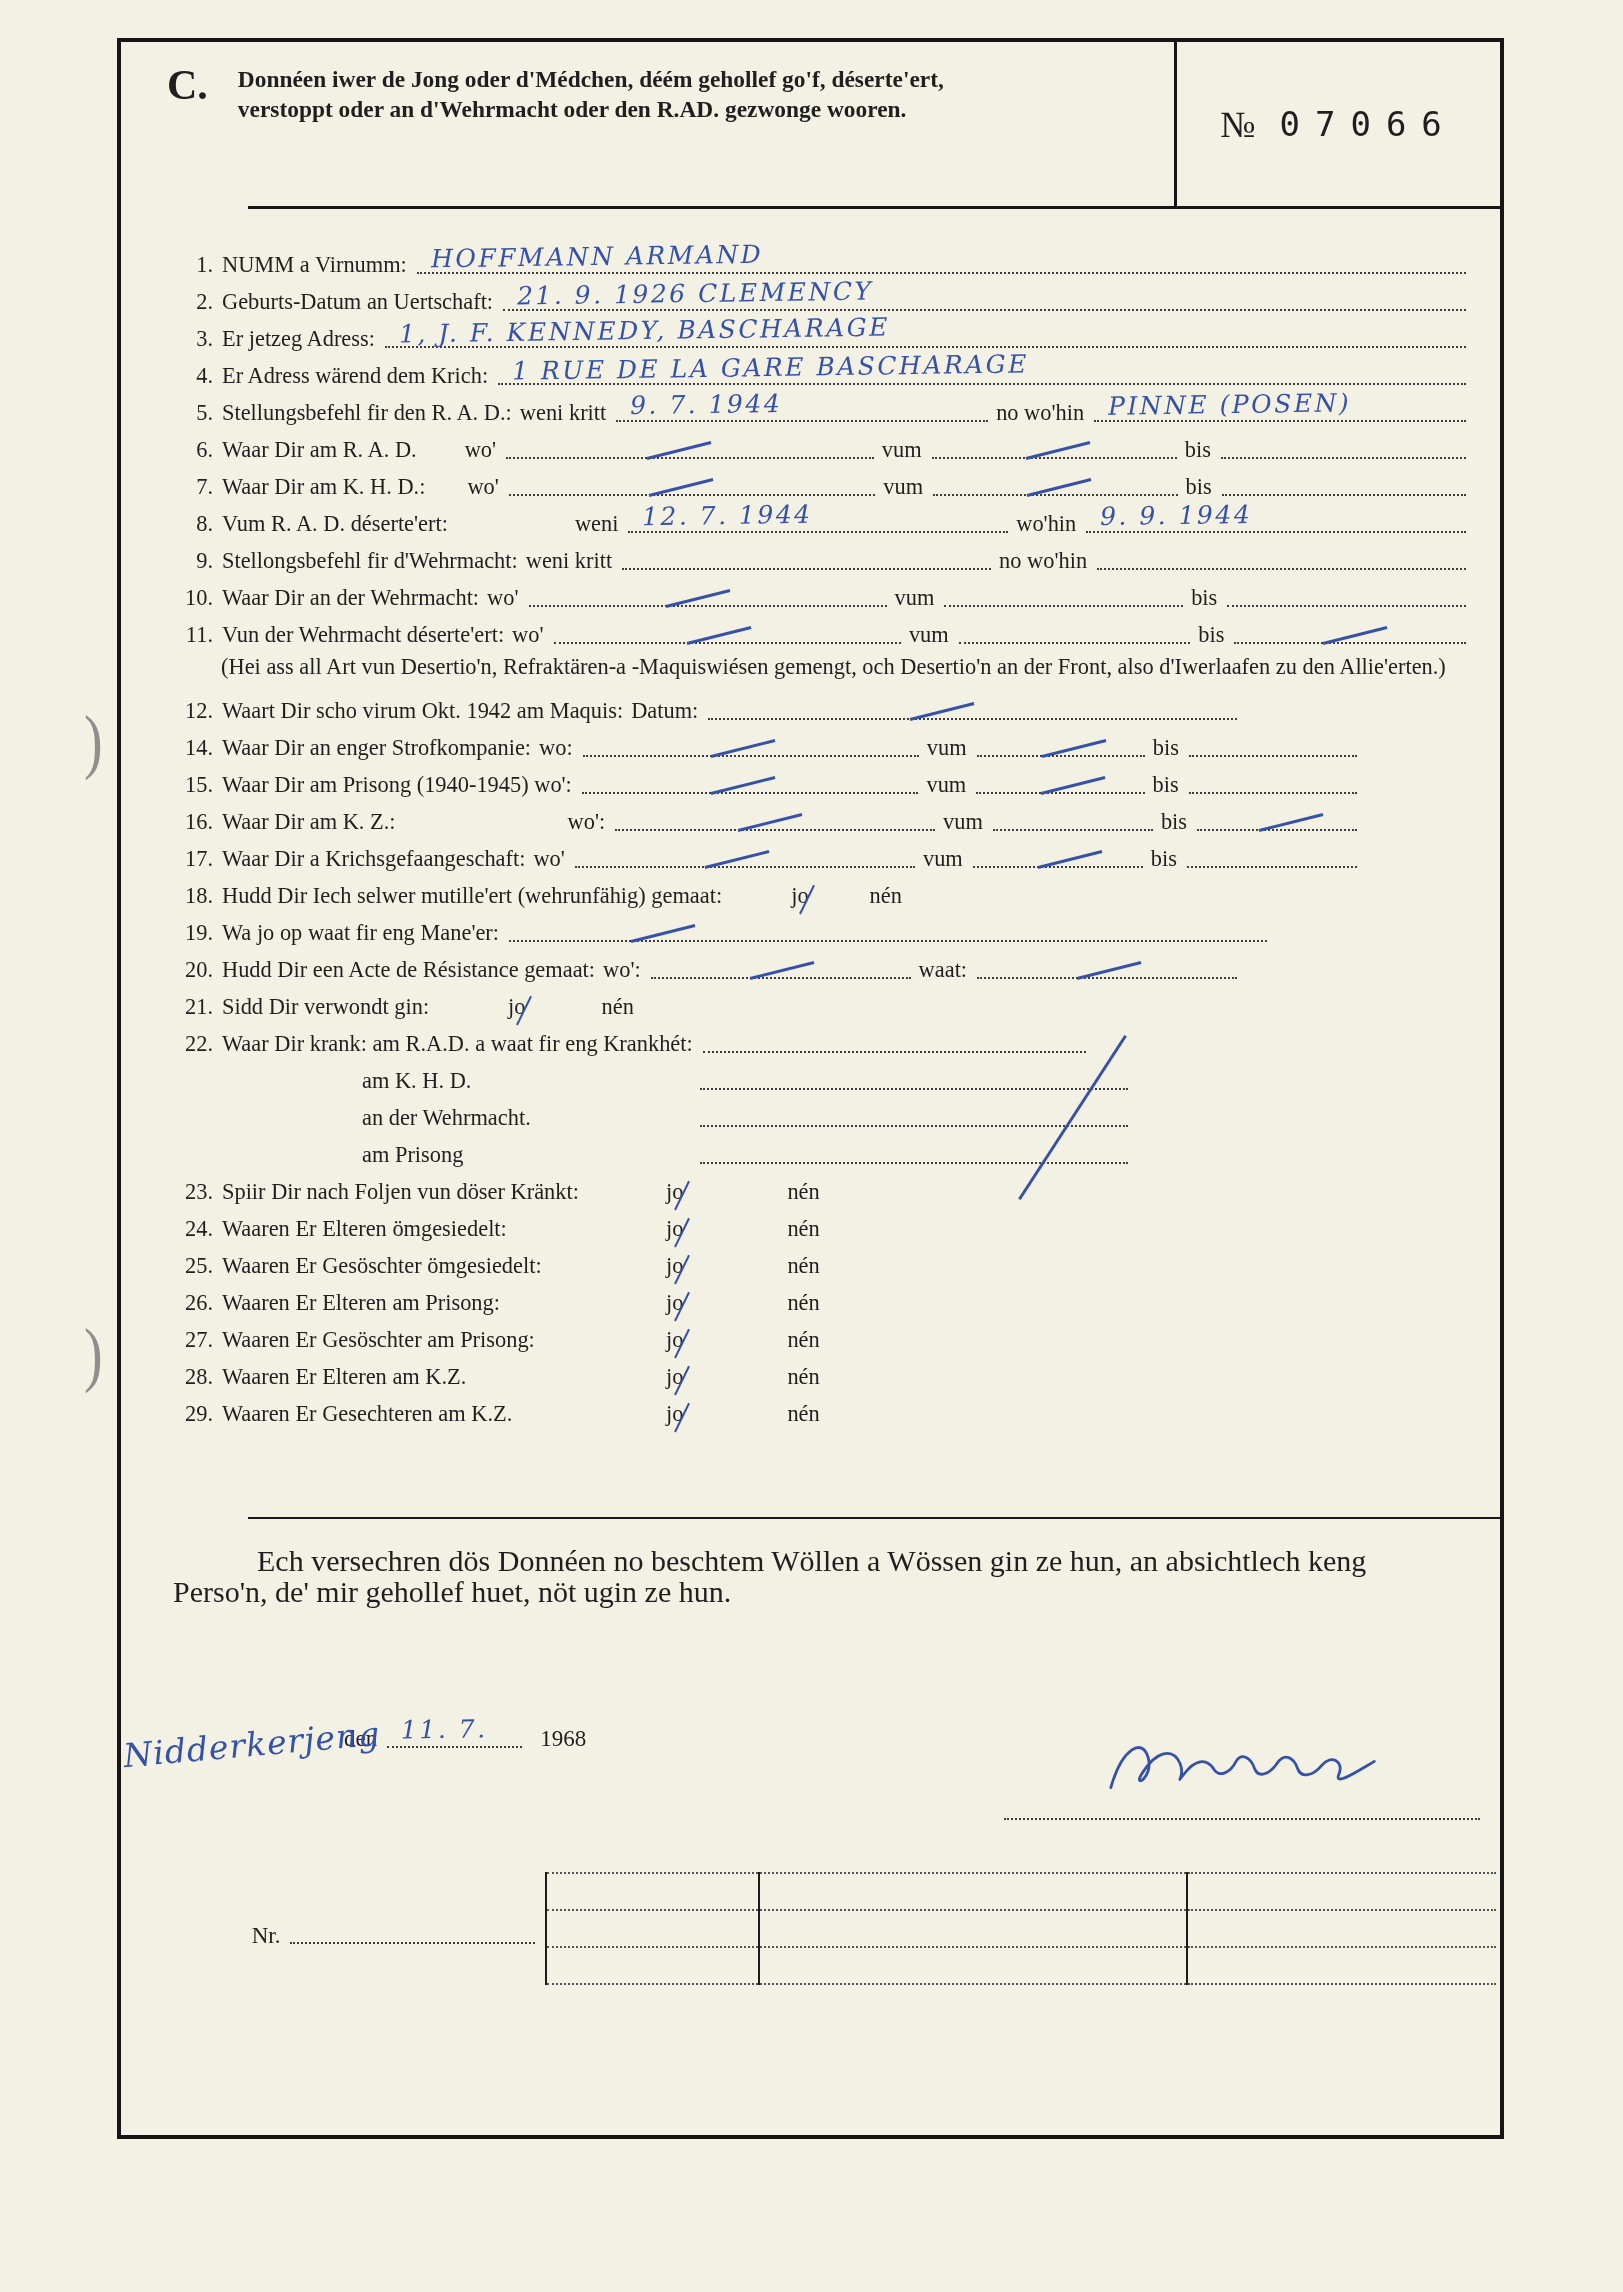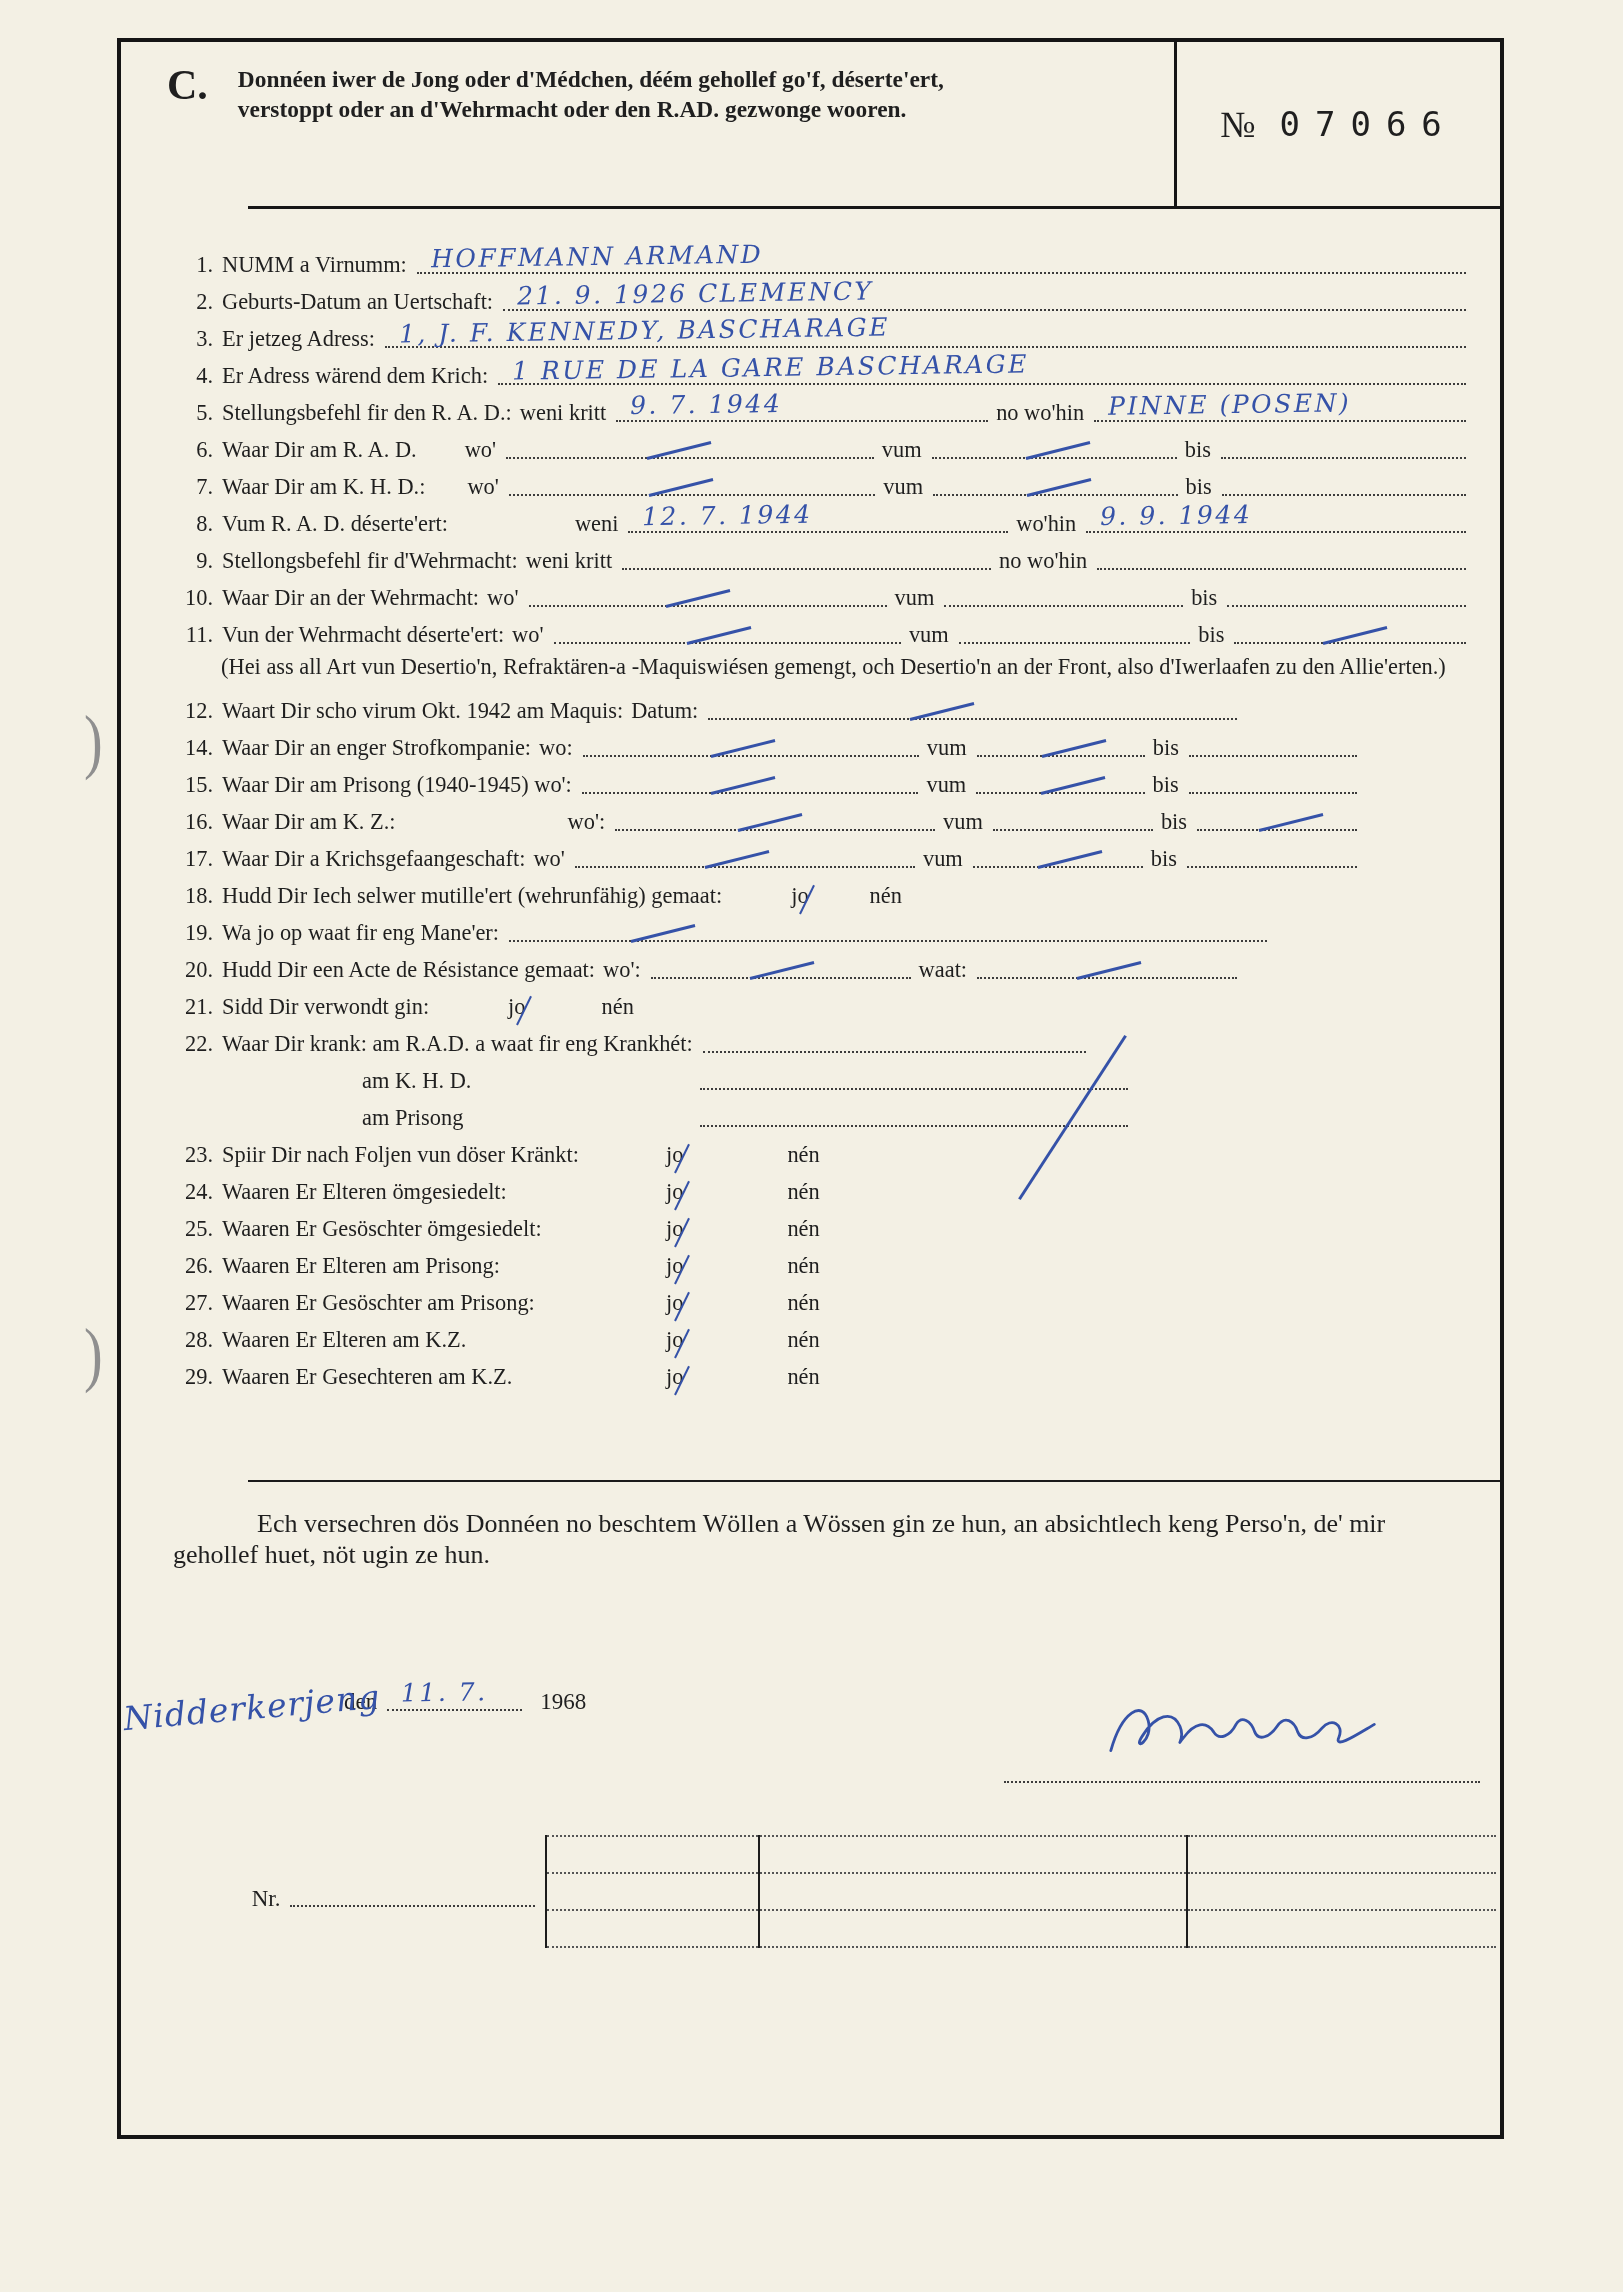--- a/index.html
+++ b/index.html
@@ -69,21 +69,21 @@
   .note { padding: 2px 30px 8px 100px; font-size: 22.4px; line-height: 29px; }
 
   .krank { position: relative; }
   .krlbl { width: 328px; }
   .big-slash {
     position: absolute; left: 950px; top: -2px; height: 195px;
     border-left: 3px solid #3552a8; transform: rotate(33deg);
   }
 
   .sep-rule { border-top: 2.5px solid #1a1a1a; margin: 88px 0 0 127px; }
-  .decl { margin: 26px 40px 10px 52px; text-indent: 84px; font-size: 26px; line-height: 31px; }
+  .decl { margin: 26px 40px 10px 52px; text-indent: 84px; font-size: 30px; line-height: 31px; }
 
   .sigline { position: relative; margin-top: 103px; height: 44px; display: flex; align-items: flex-end; font-size: 23px; }
   .place { position: absolute; left: 2px; bottom: -10px; font-size: 33px; letter-spacing: 1px; transform: rotate(-5deg); white-space: nowrap; }
   .den  { margin-left: 223px; padding-bottom: 2px; margin-right: 8px; }
   .date-dots { width: 135px; flex: none; }
   .year { margin-left: 10px; padding-bottom: 2px; }
 
   .sig-right { position: relative; width: 476px; margin: -34px 20px 0 auto; height: 100px; }
   .scribble { position: absolute; left: 90px; bottom: 6px; }
   .sig-dots { position: absolute; left: 0; right: 0; bottom: 0; border-bottom: 2.5px dotted #3c3c3c; }
@@ -353,20 +353,26 @@
             <span class="sp" style="flex: 1 1 auto;"></span>
           </div>
           <div class="row">
             <span class="sp" style="width: 191px;"></span>
             <span class="lbl krlbl">am K. H. D.</span>
             <span class="dseg" style="width: 428px; flex: 0 0 auto;"></span>
             <span class="sp" style="flex: 1 1 auto;"></span>
           </div>
           <div class="row">
             <span class="sp" style="width: 191px;"></span>
+            <span class="lbl krlbl">an der Wehrmacht.</span>
+            <span class="dseg" style="width: 428px; flex: 0 0 auto;"></span>
+            <span class="sp" style="flex: 1 1 auto;"></span>
+          </div>
+          <div class="row">
+            <span class="sp" style="width: 191px;"></span>
             <span class="lbl krlbl">am Prisong</span>
             <span class="dseg" style="width: 428px; flex: 0 0 auto;"></span>
             <span class="sp" style="flex: 1 1 auto;"></span>
           </div>
           <div class="big-slash"></div>
         </div>
         <div class="row">
           <span class="num">23.</span>
           <span class="lbl ynlabel">Spiir Dir nach Foljen vun döser Kränkt:</span>
           <span class="opt struck">jo</span>

